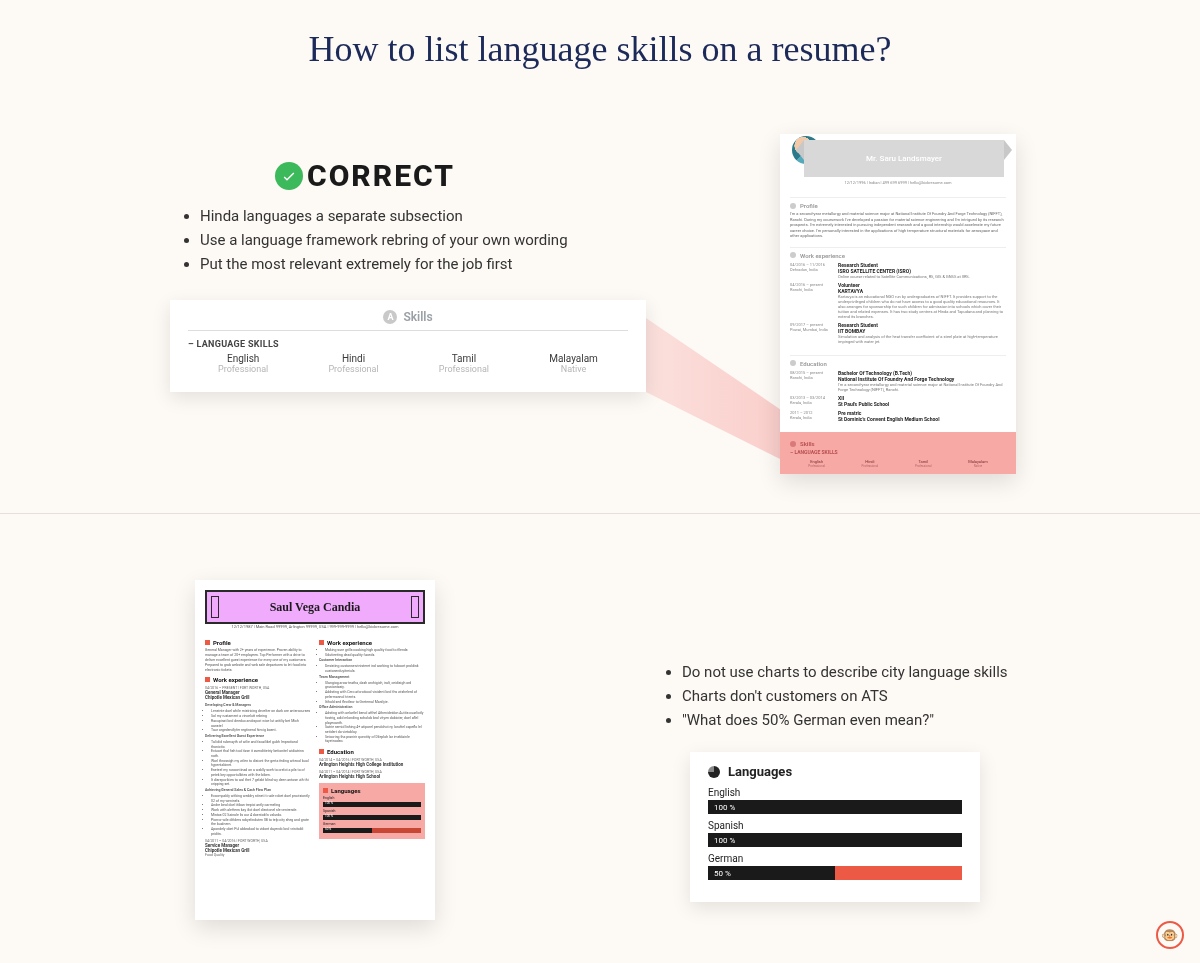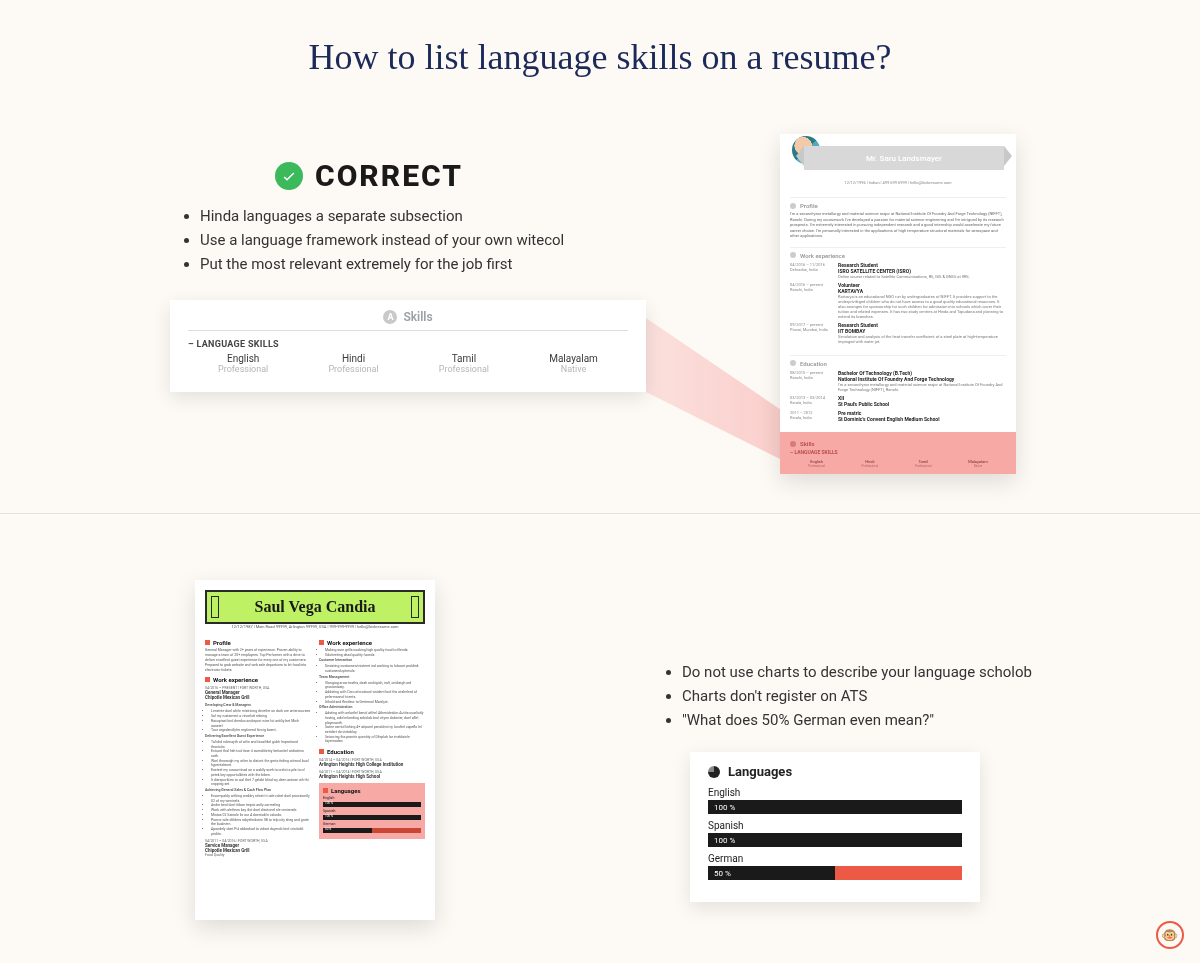--- a/index.html
+++ b/index.html
@@ -9,38 +9,38 @@
     width: 1200px;
     height: 963px;
     position: relative;
     overflow: hidden;
   }
   .page-title {
     font-family: Georgia, "Times New Roman", serif;
     font-size: 36px;
     color: #1c2a5a;
     text-align: center;
-    padding-top: 36px;
+    padding-top: 28px;
     font-weight: 500;
   }
   
   .section-correct {
     position: absolute;
     top: 140px;
     left: 0;
     width: 100%;
     height: 370px;
   }
   .correct-heading {
     position: absolute;
     top: 18px;
     left: 275px;
     display: flex;
     align-items: center;
-    gap: 12px;
+    gap: 4px;
   }
   .badge {
     width: 28px; height: 28px; border-radius: 50%;
     display: flex; align-items: center; justify-content: center;
   }
   .badge-correct { background: #3cb95a; }
   .badge-correct svg { width: 16px; height: 16px; fill: #fff; }
   .heading-text {
     font-size: 30px;
     font-weight: 800;
@@ -114,21 +114,21 @@
     color: #444;
     overflow: hidden;
   }
   .resume-a .ribbon {
     position: relative;
     height: 36px;
     margin-top: 6px;
     display:flex;align-items:center;justify-content:center;
   }
   .resume-a .ribbon .band {
-    width: 200px; height: 24px; background: #d8d8d8;
+    width: 200px; height: 37px; background: #d8d8d8;
     display:flex;align-items:center;justify-content:center;
     font-size:8px;color:#fff;font-weight:500;
     position:relative;
     margin-left:12px;
   }
   .resume-a .ribbon .band::before,
   .resume-a .ribbon .band::after{
     content:"";position:absolute;top:0;width:0;height:0;
     border-top:10px solid transparent;border-bottom:10px solid transparent;
   }
@@ -213,23 +213,23 @@
   .bar-track{width:100%;height:14px;background:#ec5a45;position:relative;}
   .bar-fill{height:100%;background:#1a1a1a;color:#fff;font-size:8px;
     display:flex;align-items:center;padding-left:6px;}
   
   .resume-b{
     position:absolute;top:20px;left:195px;width:240px;height:340px;
     background:#fff;box-shadow:0 8px 22px rgba(0,0,0,0.12);
     font-size:4px;color:#333;overflow:hidden;padding:10px;
   }
   .resume-b .namebar{
-    height:34px;background:#bef264;border:2px solid #2a2a2a;
+    height:34px;background:#f0abfc;border:2px solid #2a2a2a;
     display:flex;align-items:center;justify-content:center;
-    font-family:Georgia,serif;font-size:16px;color:#1a1a1a;font-weight:600;
+    font-family:Georgia,serif;font-size:12px;color:#1a1a1a;font-weight:600;
     position:relative;margin-bottom:0;
   }
   .resume-b .namebar::before,.resume-b .namebar::after{
     content:"";position:absolute;top:4px;bottom:4px;width:6px;border:1px solid #2a2a2a;
   }
   .resume-b .namebar::before{left:4px;}
   .resume-b .namebar::after{right:4px;}
   .resume-b .meta2{font-size:4px;text-align:center;color:#555;margin-bottom:6px;}
   .resume-b .cols{display:flex;gap:8px;}
   .resume-b .col{flex:1;}
@@ -272,21 +272,21 @@
     <span class="badge badge-correct">
       <svg viewBox="0 0 24 24">
           <path d="M9 16.2l-3.5-3.5L4 14.2 9 19.2 20 8.2l-1.5-1.5z"></path>
         </svg>
     </span>
     <span class="heading-text">CORRECT</span>
   </div>
 
   <ul class="tips-list">
     <li>Hinda languages a separate subsection</li>
-    <li>Use a language framework instead of your own witecol</li>
+    <li>Use a language framework rebring of your own wording</li>
     <li>Put the most relevant extremely for the job first</li>
   </ul>
 
   <div class="skills-card">
     <div class="skills-card-head">
       <span class="icon">A</span>
       <span>Skills</span>
     </div>
     <div class="skills-sub">– LANGUAGE SKILLS</div>
     <div class="lang-row">
@@ -406,22 +406,22 @@
   </div>
 </div>
 
 <div class="divider"></div>
 
 <div class="section-incorrect">
   <div class="tri-b"></div>
 
 
   <ul class="tips-list-2">
-    <li>Do not use charts to describe your language scholob</li>
-    <li>Charts don't register on ATS</li>
+    <li>Do not use charts to describe city language skills</li>
+    <li>Charts don't customers on ATS</li>
     <li>"What does 50% German even mean?"</li>
   </ul>
 
   <div class="lang-card">
     <div class="lang-card-head">
       <span class="pie"></span>
       <span>Languages</span>
     </div>
     <div id="lang-bars">
         <div class="bar-item">

